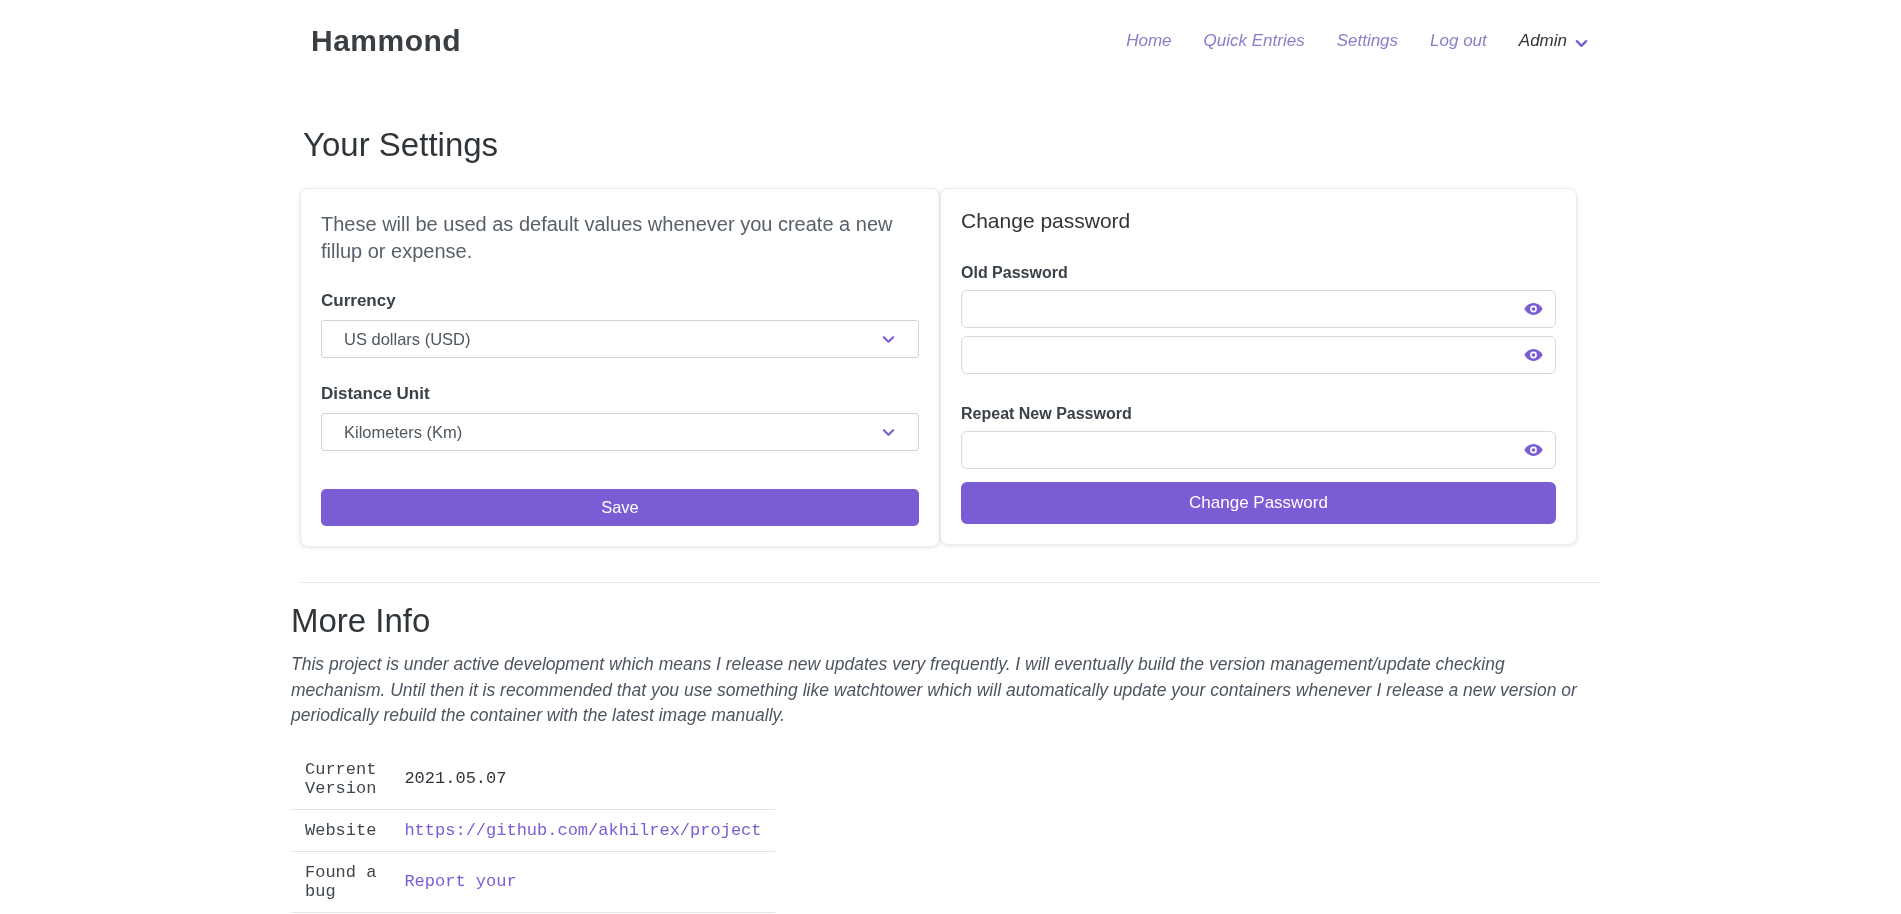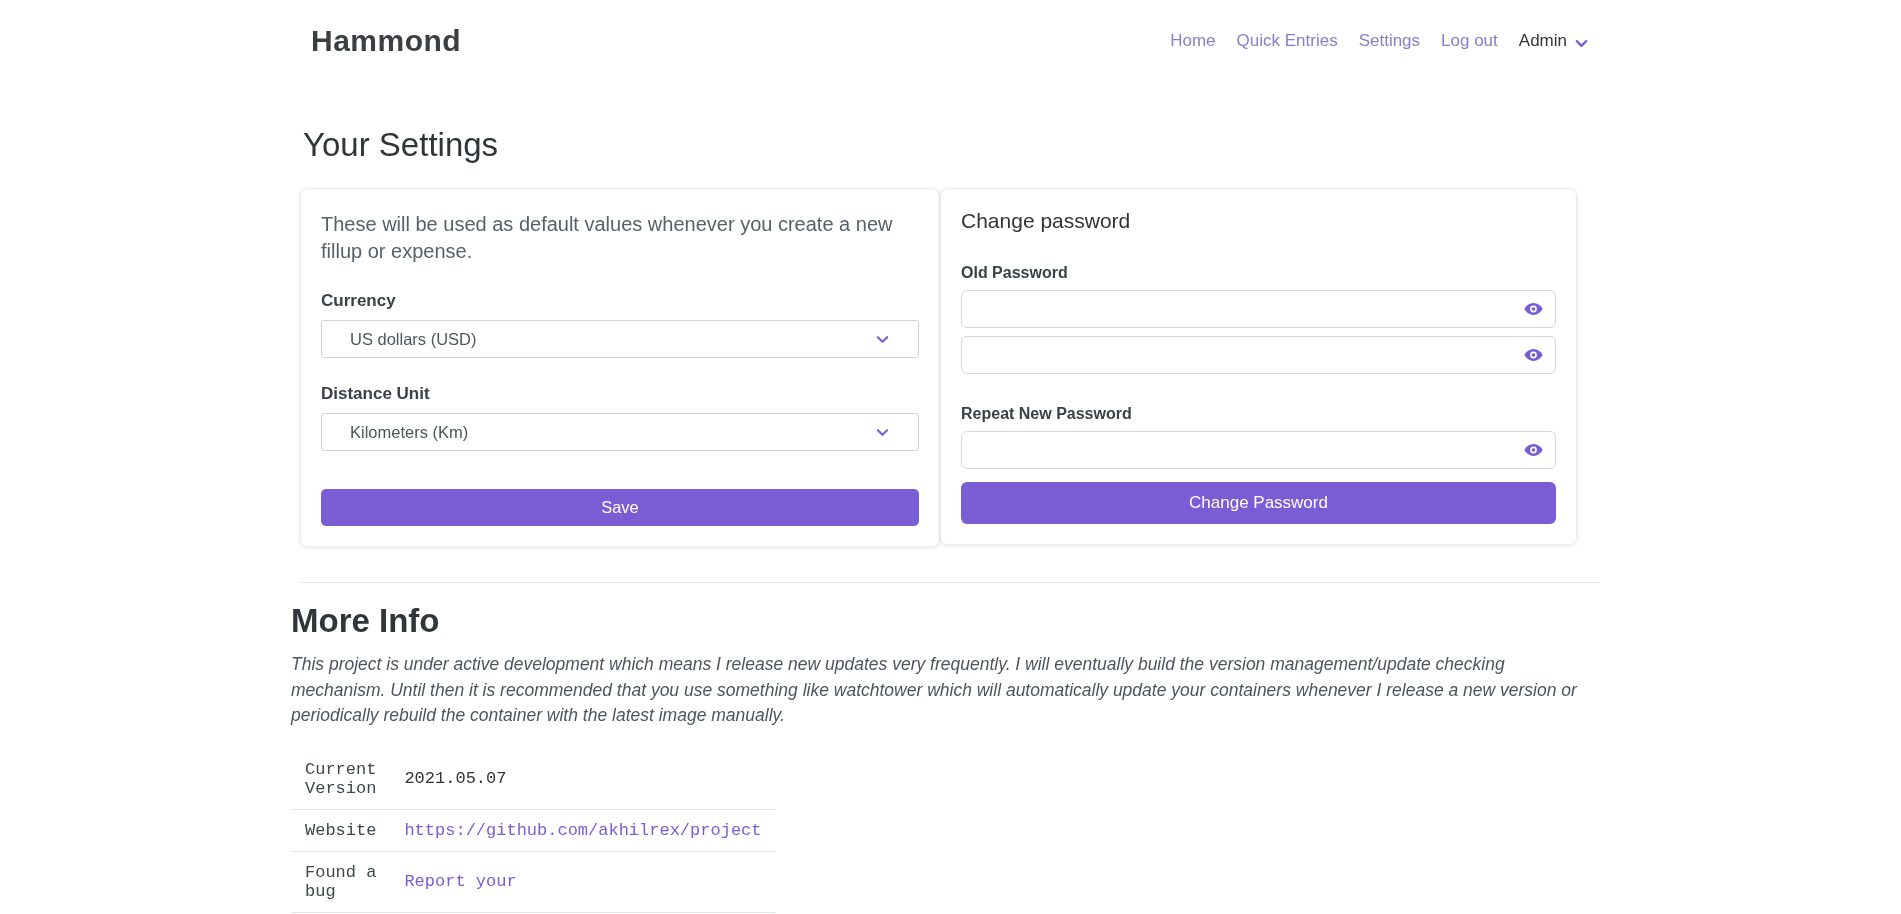--- a/index.html
+++ b/index.html
@@ -19,21 +19,21 @@
   }
 
   
   .header{
     height:70px;display:flex;align-items:center;justify-content:space-between;
     padding:12px 312px 0 311px;background:#fff;
   }
   .brand{
     font-size:30px;font-weight:700;color:#3a3f44;letter-spacing:.5px;cursor:pointer;
   }
-  .nav{display:flex;align-items:center;gap:21px;}
+  .nav{display:flex;align-items:center;gap:32px;font-style:italic;}
   .nav a{
     text-decoration:none;color:var(--nav-link);font-size:17px;cursor:pointer;
   }
   .nav .user-menu{
     display:flex;align-items:flex-end;gap:7px;color:#31363c;font-weight:500;
     font-size:17px;cursor:pointer;
   }
   .user-menu svg{color:var(--accent);margin-top:2px;}
 
   
@@ -54,21 +54,21 @@
     margin:2px 0 0;font-size:20px;line-height:1.36;color:#58616b;
   }
   .field-label{
     display:block;margin-top:26px;font-size:17px;font-weight:600;color:#3a4149;
   }
   .pw-card .field-label{font-size:16px;margin-top:31px;}
 
   .select-box{
     margin-top:9px;height:38px;border:1px solid #d2d2d4;border-radius:3px;
     display:flex;align-items:center;justify-content:space-between;
-    padding:0 28px;font-size:16.5px;color:#4e565e;cursor:pointer;background:#fff;
+    padding:0 22px;font-size:16.5px;color:#4e565e;cursor:pointer;background:#fff;
   }
   .select-box svg{color:var(--accent);flex:none;}
 
   .btn{
     display:block;width:100%;border:none;border-radius:5px;cursor:pointer;
     background:var(--accent);color:#fff;font-family:inherit;
   }
   .btn.save{margin-top:38px;height:37px;font-size:16.5px;}
   .btn.change-pw{margin-top:13px;height:42px;font-size:17px;border-radius:6px;}
 
@@ -80,21 +80,21 @@
   }
   .eye{
     position:absolute;right:13px;top:50%;transform:translateY(-50%);
     color:var(--accent);display:flex;cursor:pointer;
   }
 
   
   .divider{
     border:none;border-top:1px solid #e9e9eb;margin:35px 0 0;width:1300px;
   }
-  .more-title{margin:19px 0 0 -9px;font-size:33px;font-weight:700;color:#30353a;}
+  .more-title{margin:19px 0 0 -9px;font-size:33px;font-weight:400;color:#30353a;}
   .dev-note{
     margin:12px 0 0 -9px;width:1308px;font-size:17.5px;font-style:italic;
     color:#4c5560;line-height:1.44;
   }
   .info-table{margin:21px 0 0 -9px;width:481px;border-collapse:collapse;}
   .info-table td{
     border-bottom:1px solid #e1e4e8;padding:11px 14px;font-size:17px;
     vertical-align:middle;
     font-family:Liberation Mono, monospace;
   }

